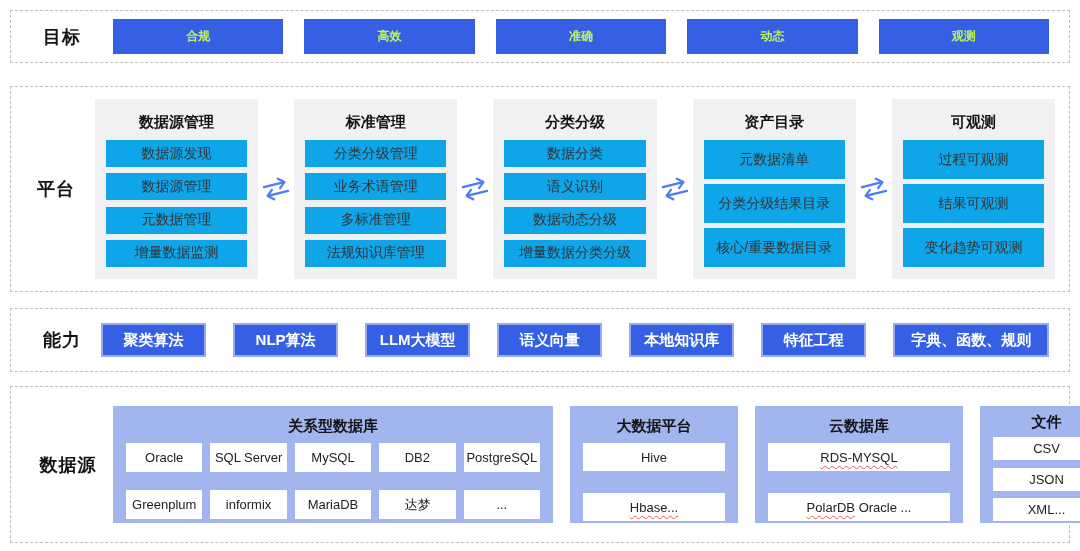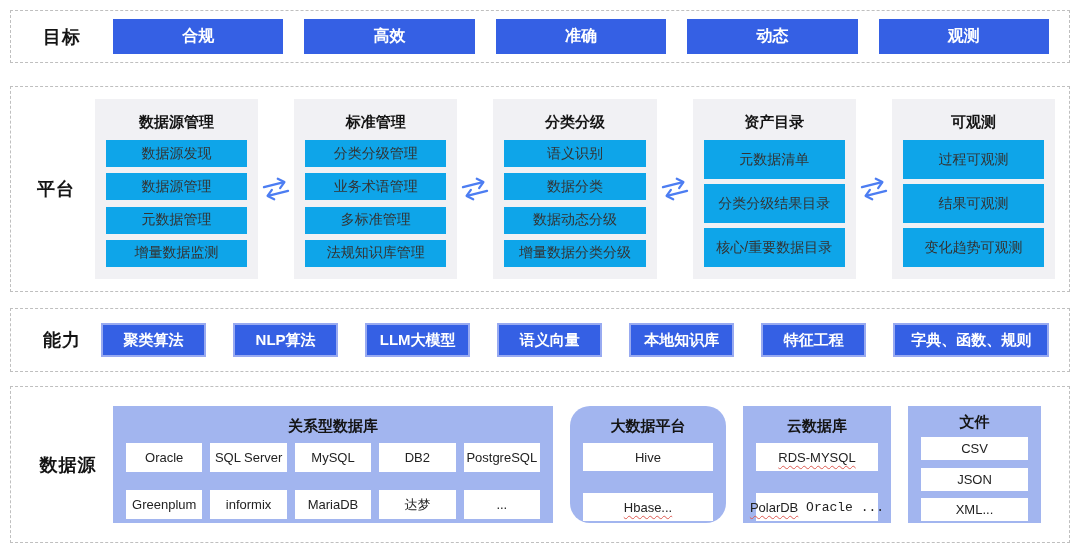--- a/index.html
+++ b/index.html
@@ -13,21 +13,21 @@
   }
   .band-label{
     flex:0 0 auto;font-weight:700;color:#141414;text-align:center;
     font-size:18px;letter-spacing:1px;
   }
   
   #band-goals{top:10px;height:53px;padding:0 20px;}
   #band-goals .band-label{width:62px;}
   .goal-btns{flex:1;display:flex;gap:21px;margin-left:20px;}
   .goal-btn{
-    flex:1;height:35px;background:#3560e4;color:#ffffff;font-size:16px;font-weight:700;
+    flex:1;height:35px;background:#3560e4;color:#bef264;font-size:12px;font-weight:700;
     display:flex;align-items:center;justify-content:center;
   }
   
   #band-platform{top:86px;height:206px;padding:0 14px;}
   #band-platform .band-label{width:62px;}
   .plat-wrap{flex:1;display:flex;align-items:center;margin-left:8px;}
   .plat-card{
     flex:1;background:#f1f1f4;height:180px;box-sizing:border-box;
     padding:10px 11px 12px;display:flex;flex-direction:column;
   }
@@ -61,22 +61,22 @@
     display:flex;flex-direction:column;
   }
   .ds-title{text-align:center;font-weight:700;font-size:15px;color:#141414;padding:4px 0 7px;}
   .ds-rel{width:440px;}
   .rel-grid{flex:1;display:grid;grid-template-columns:repeat(5,1fr);gap:16px 8px;text-align:center;}
   .ds-cell,.ds-item{
     background:#fff;display:flex;align-items:center;justify-content:center;
     font-size:13px;color:#222;
   }
   .ds-cell{height:29px;}
-  .ds-big{width:156px;border-radius:20px;}
-  .ds-cloud{width:148px;}
+  .ds-big{width:168px;}
+  .ds-cloud{width:208px;}
   .ds-stack{flex:1;display:flex;flex-direction:column;justify-content:space-between;}
   .ds-big .ds-item,.ds-cloud .ds-item{height:28px;}
   .ds-files{width:133px;}
   .ds-files .ds-title{padding:0 0 5px;}
   .ds-files .ds-item{height:23px;}
   .sq{
     text-decoration:underline;text-decoration-style:wavy;
     text-decoration-color:#dd5a52;text-decoration-thickness:1px;text-underline-offset:3px;
   }
 </style>
@@ -138,22 +138,22 @@
               <path d="M20.5 2.8 L26.5 8 L20.5 13.2"></path>
             <path d="M28 18 H6"></path>
               <path d="M11.5 12.8 L5.5 18 L11.5 23.2"></path>
           </g>
         </svg>
       </div>
 
       <div class="plat-card">
         <div class="plat-title">分类分级</div>
         <div class="plat-items">
+          <div class="plat-item">数据分类</div>
           <div class="plat-item">语义识别</div>
-          <div class="plat-item">数据分类</div>
           <div class="plat-item">数据动态分级</div>
           <div class="plat-item">增量数据分类分级</div>
         </div>
       </div>
 
       <div class="swap-arrow">
         <svg width="30" height="26" viewBox="0 0 32 26">
           <g fill="none" stroke="#4c7df2" stroke-width="2.4" stroke-linecap="round" stroke-linejoin="round" transform="rotate(-14 16 13)">
             <path d="M4 8 H26"></path>
               <path d="M20.5 2.8 L26.5 8 L20.5 13.2"></path>
@@ -239,21 +239,21 @@
       </div>
 
       <div class="ds-card ds-cloud">
         <div class="ds-title">云数据库</div>
         <div class="ds-stack">
           <div class="ds-item">
               <span class="sq">RDS-MYSQL</span>
             </div>
           <div class="ds-item">
               <span class="sq">PolarDB</span>
-              <span style="white-space:pre;font-family:Liberation Mono, monospace;"> Oracle ...</span>
+              <span style="white-space:pre;"> Oracle ...</span>
             </div>
         </div>
       </div>
 
       <div class="ds-card ds-files">
         <div class="ds-title">文件</div>
         <div class="ds-stack">
           <div class="ds-item">CSV</div>
           <div class="ds-item">JSON</div>
           <div class="ds-item">XML...</div>

